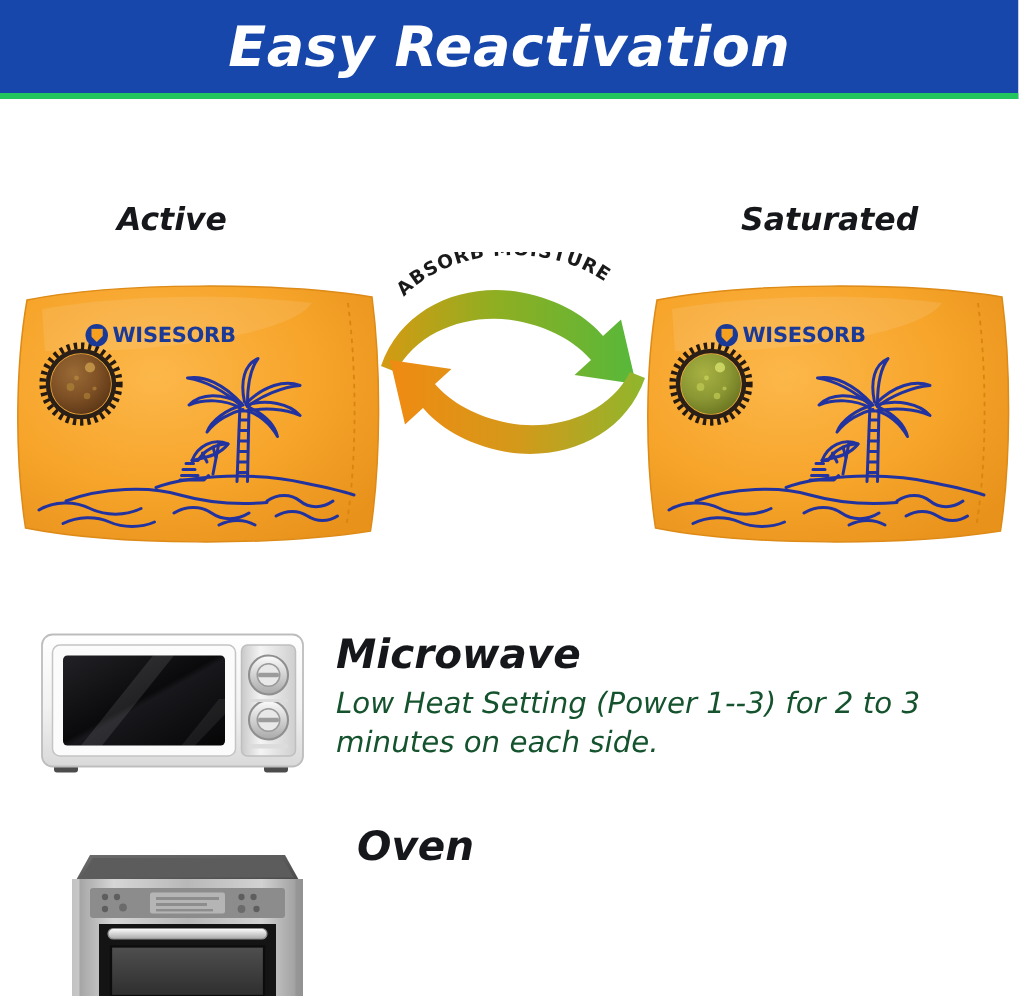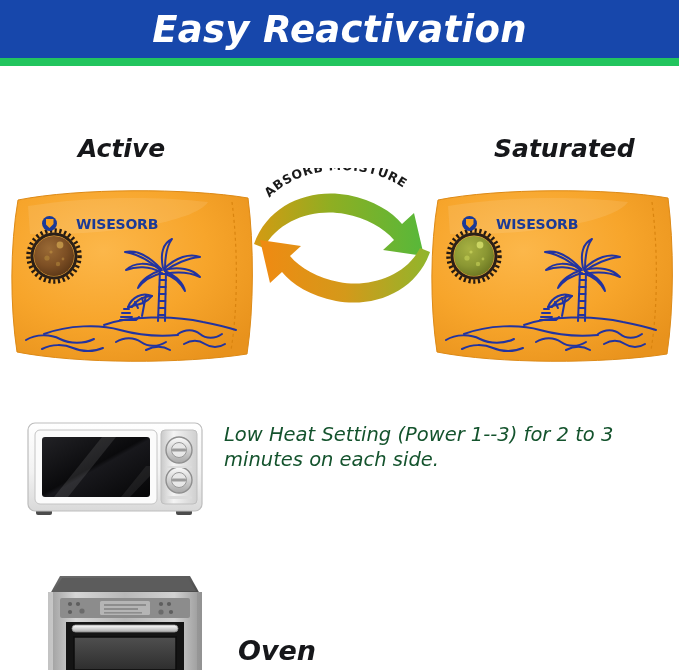--- a/index.html
+++ b/index.html
@@ -15,21 +15,21 @@
     position: relative;
   }
 
   
   .header-banner {
     position: absolute;
     left: 0; top: 0;
     width: 679px;
     height: 66px;
     background: #1747ab;
-    border-bottom: 8px solid #22c55e;
+    border-bottom: 4px solid #22c55e;
     display: flex;
     align-items: center;
     justify-content: center;
     box-sizing: border-box;
   }
   .header-title {
     color: #ffffff;
     font-family: "DejaVu Sans", sans-serif;
     font-size: 37px;
     font-weight: bold;
@@ -43,21 +43,21 @@
     position: absolute;
     left: 0;
     top: 72px;
     width: 679px;
     height: 330px;
   }
 
   .state-label {
     position: absolute;
     font-family: "DejaVu Sans", sans-serif;
-    font-size: 25px;
+    font-size: 21px;
     font-weight: bold;
     font-style: italic;
     color: #16171a;
     white-space: nowrap;
   }
   .state-label.left  { left: 78px;  top: 62px; }
   .state-label.right { left: 494px; top: 62px; }
 
   
   .bag {
@@ -67,25 +67,25 @@
     top: 112px;
   }
   .bag.left  { left: 8px; }
   .bag.right { left: 428px; }
 
   .bag svg { display: block; width: 100%; height: 100%; }
 
   
   .bag-logo {
     position: absolute;
-    left: 34px;
+    left: 49px;
     top: 32px;
     display: flex;
     align-items: center;
-    gap: 19px;
+    gap: 3px;
   }
   .logo-mark {
     width: 15px; height: 15px;
     border-radius: 50%;
     background: #1b3a97;
     position: relative;
     flex: 0 0 auto;
   }
   .logo-mark::after {
     content: "";
@@ -120,21 +120,21 @@
     left: 0;
     top: 408px;
     width: 679px;
   }
   .instr-row {
     position: relative;
     display: flex;
     align-items: flex-start;
   }
   .instr-row.microwave { height: 132px; }
-  .instr-row.oven { height: 130px; align-items: flex-end; }
+  .instr-row.oven { height: 130px; }
 
   .appliance {
     flex: 0 0 auto;
     position: relative;
   }
   .appliance.microwave-art { width: 200px; margin-left: 24px; margin-top: 8px; }
   .appliance.oven-art { width: 200px; margin-left: 38px; margin-top: 12px; }
   .appliance svg { display: block; }
 
   .instr-text { flex: 1 1 auto; padding-top: 14px; }
@@ -400,20 +400,21 @@
 
         <circle cx="155" cy="64" r="13" fill="url(#mwKnob)" stroke="#8f8f8f" stroke-width="1.4"></circle>
         <circle cx="155" cy="64" r="7.5" fill="#e8e8e8" stroke="#9a9a9a" stroke-width="1"></circle>
         <rect x="148" y="62.5" width="14" height="3" rx="1.2" fill="#9b9b9b"></rect>
 
         <rect x="142" y="50" width="26" height="2" rx="1" fill="#dcdcdc"></rect>
         <rect x="142" y="80" width="26" height="3" rx="1.5" fill="#dcdcdc"></rect>
       </svg>
     </div>
     <div class="instr-text">
+      <p class="instr-title">Microwave</p>
       <p class="instr-desc">Low Heat Setting (Power 1--3) for 2 to 3 minutes on each side.</p>
     </div>
   </div>
 
   <div class="instr-row oven">
     <div class="appliance oven-art">
       <svg width="170" height="112" viewBox="0 0 170 112" xmlns="http://www.w3.org/2000/svg">
         <defs>
           <linearGradient id="ovSteel" x1="0%" y1="0%" x2="100%" y2="0%">
             <stop offset="0%" stop-color="#9a9a9a"></stop>

